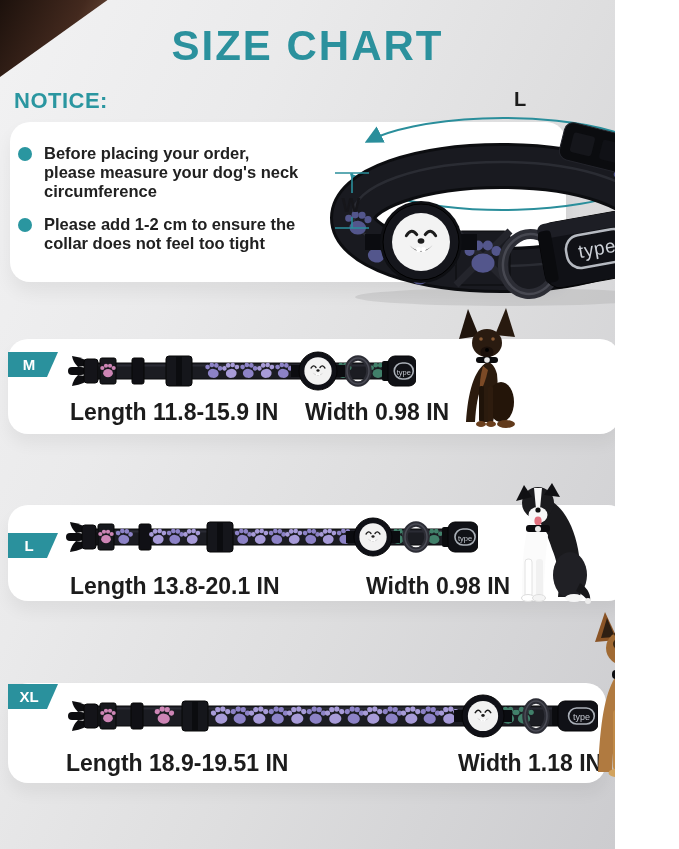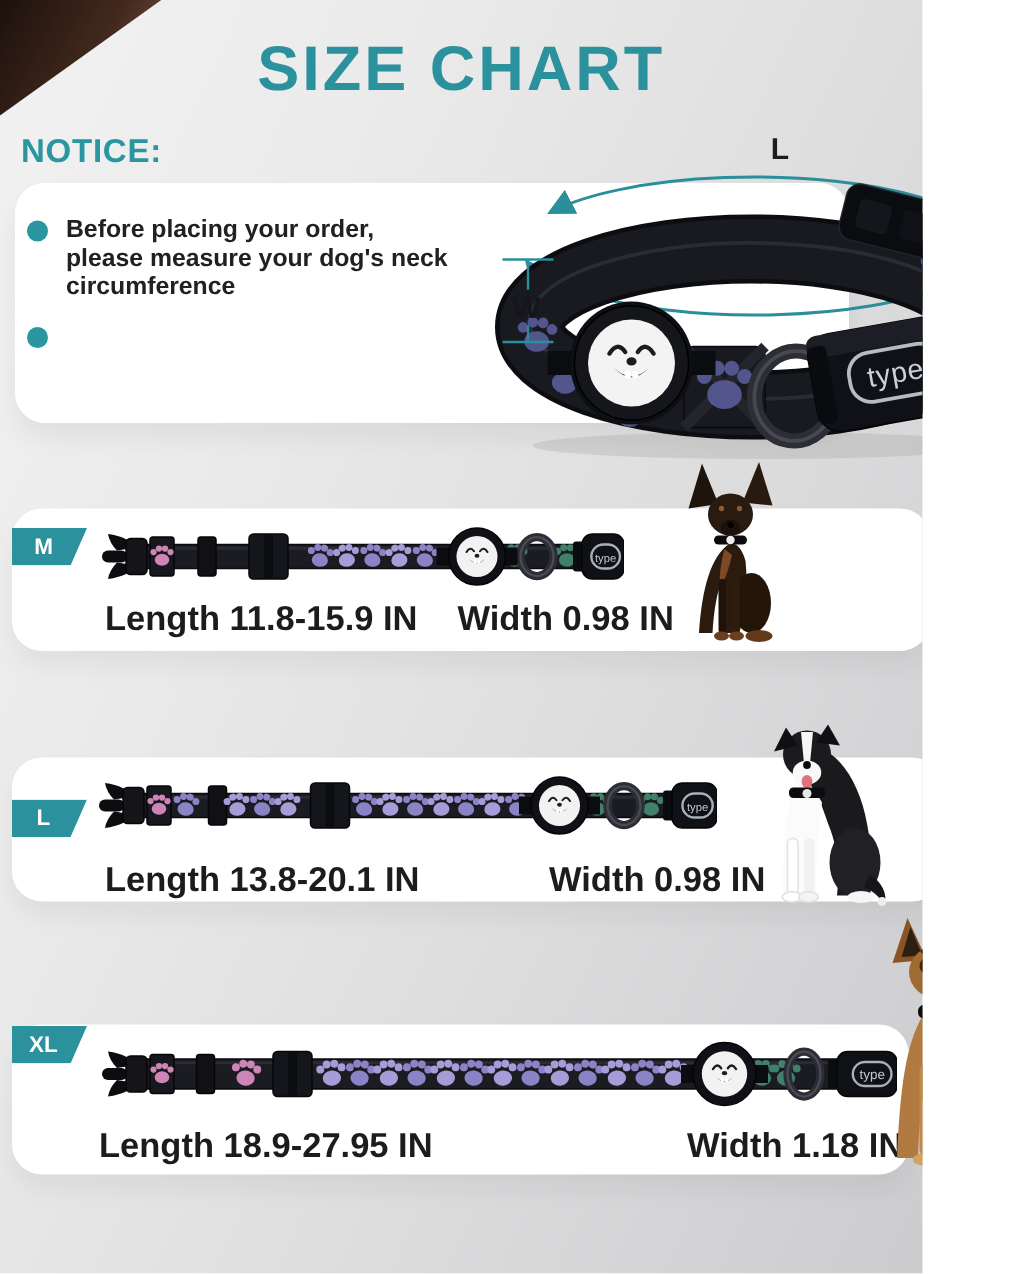--- a/index.html
+++ b/index.html
@@ -56,20 +56,22 @@
 
   <div class="notice-card">
     <div class="bullet">
       <span class="dot"></span>
       <p>Before placing your order,
 please measure your dog's neck
 circumference</p>
     </div>
     <div class="bullet">
       <span class="dot"></span>
+      <p>Please add 1-2 cm to ensure the
+collar does not feel too tight</p>
     </div>
   </div>
 
   <svg style="left:325px;top:90px;width:354px;height:222px" viewBox="0 0 354 222">
     <defs>
       <marker id="arrowT" viewBox="0 0 10 10" refX="8" refY="5" markerWidth="9" markerHeight="9" orient="auto-start-reverse">
         <path d="M0,0 L10,5 L0,10 Z" fill="#2a8e9b"></path>
       </marker>
     </defs>
     <ellipse cx="182" cy="207" rx="152" ry="9" fill="#000" opacity="0.08"></ellipse>
@@ -639,21 +641,21 @@
         <g transform="scale(0.55125)">
           <path d="M-14,-6 Q-9,-14 -4,-7" fill="none" stroke="#1c1c1c" stroke-width="2.8" stroke-linecap="round"></path>
           <path d="M4,-7 Q9,-14 14,-6" fill="none" stroke="#1c1c1c" stroke-width="2.8" stroke-linecap="round"></path>
           <ellipse cx="0" cy="-1" rx="3.2" ry="2.6" fill="#1c1c1c"></ellipse>
           <path d="M-11,3 Q0,15 11,3 Q5.5,8.5 0,8.5 Q-5.5,8.5 -11,3 Z" fill="#1d1d1f"></path>
           <rect x="-4.3" y="5" width="3.8" height="4.6" rx="1" fill="#fff"></rect>
           <rect x="0.5" y="5" width="3.8" height="4.6" rx="1" fill="#fff"></rect>
         </g>
       </g>
     </svg>
-  <div class="spec" style="left:66px;top:750px">Length 18.9-27.95 IN</div>
+  <div class="spec" style="left:66px;top:750px">Length 18.9-19.51 IN</div>
   <div class="spec" style="left:458px;top:750px">Width 1.18 IN</div>
 
   <svg style="left:580px;top:604px;width:99px;height:192px" viewBox="0 0 99 192">
     <path d="M82,150 Q95,166 92,184 Q86,170 76,164 Z" fill="#3b2d1d"></path>
     <ellipse cx="70" cy="140" rx="19" ry="30" fill="#8a5426"></ellipse>
     <ellipse cx="68" cy="124" rx="16" ry="14" fill="#4a3420" opacity="0.85"></ellipse>
     <ellipse cx="76" cy="172" rx="11" ry="5" fill="#c99a55"></ellipse>
     <path d="M36,72 C24,90 20,122 18,168 L32,168 C33,142 35,122 40,106 L38,168 L54,168 C56,142 58,118 56,98 C54,84 50,74 44,72 Z" fill="#b07a40"></path>
     <path d="M54,78 C70,90 78,114 82,142 C84,156 84,164 82,170 L66,170 C68,150 64,126 58,108 C56,98 54,86 54,78 Z" fill="#2c2318"></path>
     <rect x="33" y="106" width="7.5" height="60" rx="3" fill="#c08a48"></rect>

